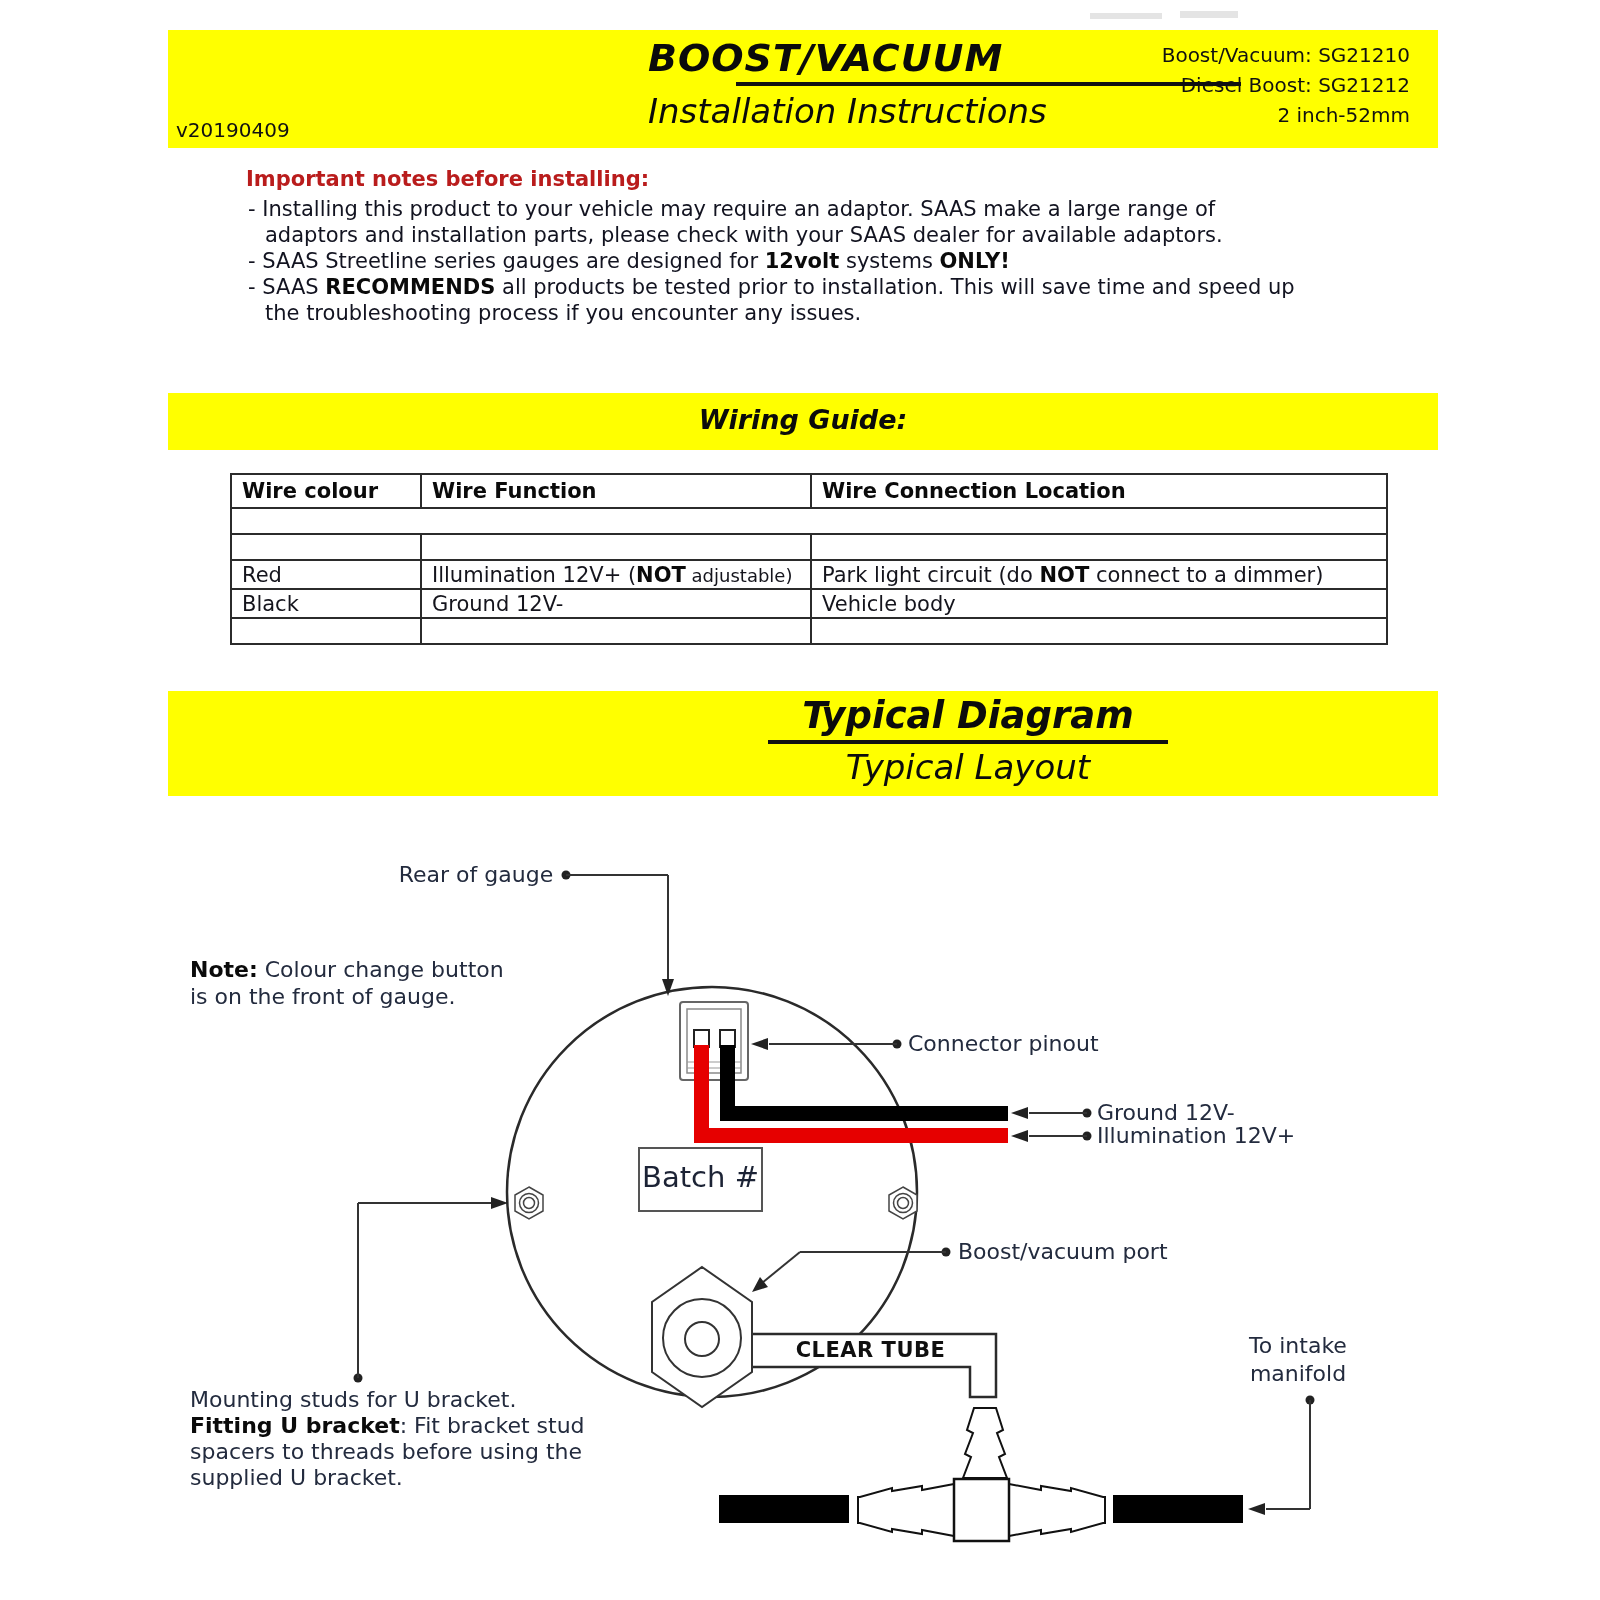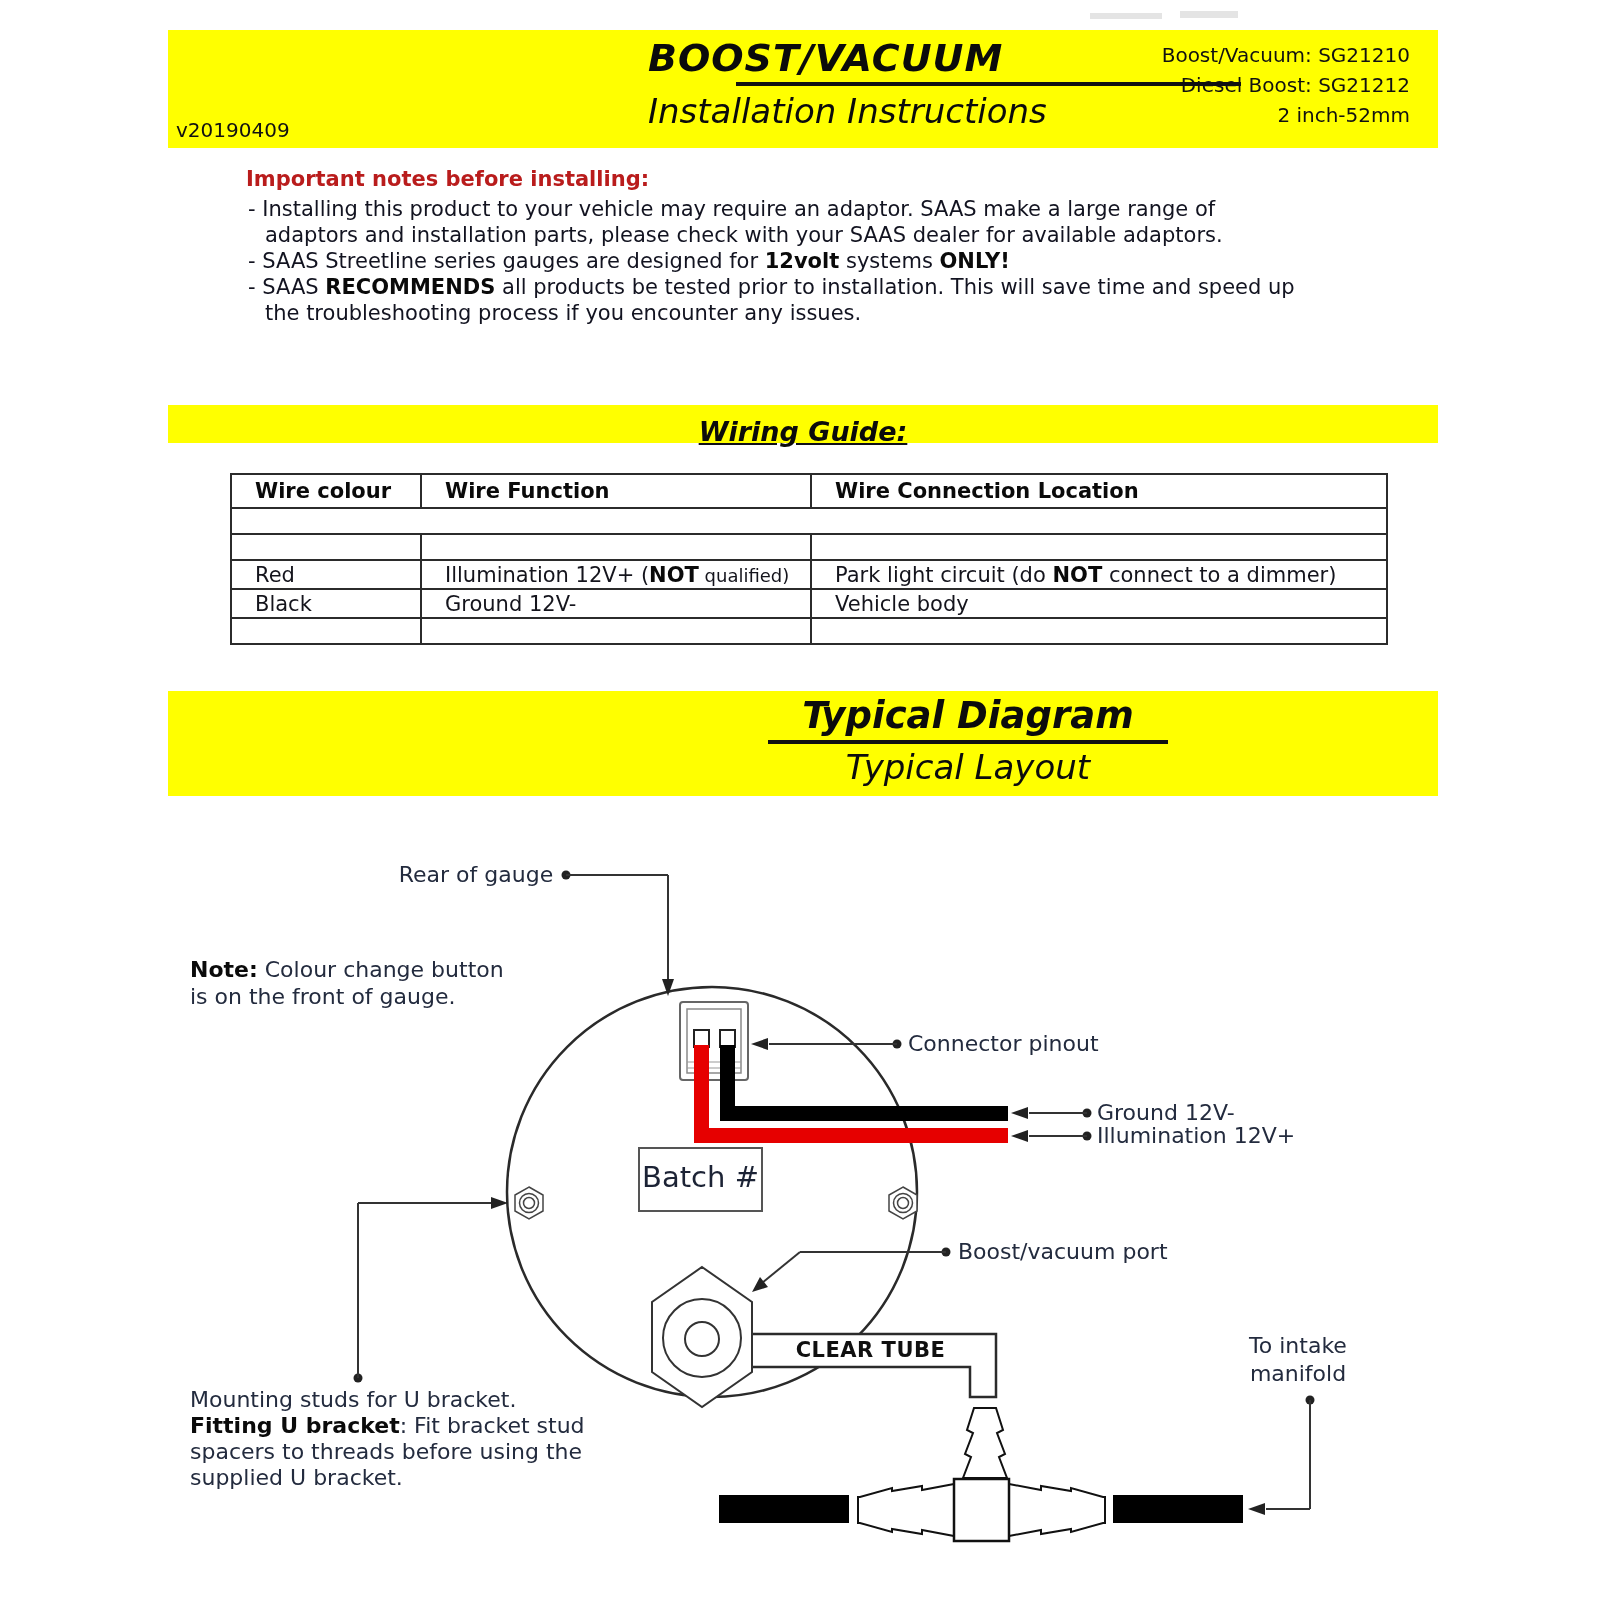--- a/index.html
+++ b/index.html
@@ -16,27 +16,27 @@
   #hdr-version{position:absolute;left:8px;bottom:6px;font-size:20px;color:#111;}
   #hdr-parts{position:absolute;right:28px;top:10px;text-align:right;font-size:20px;line-height:30px;color:#111;}
 
   
   #notes{position:absolute;left:246px;top:166px;width:1160px;font-size:21px;line-height:26px;color:#121320;}
   #notes .hd{font-weight:bold;margin-bottom:4px;color:#b91c1c;}
   #notes .b-first{margin-left:2px;}
   #notes .b-cont{margin-left:19px;}
 
   
-  #guide-band{top:405px;height:38px;text-decoration:underline;}
+  #guide-band{top:393px;height:57px;}
   #guide-title{font-size:27px;font-weight:bold;font-style:italic;text-align:center;line-height:54px;color:#0b0b0b;}
 
   
   #wire-table{position:absolute;left:230px;top:473px;z-index:1;}
   table.wiring{border-collapse:collapse;table-layout:fixed;width:1156px;background:#fff;}
-  table.wiring th, table.wiring td{border:2px solid #2b2b2b;font-size:21px;padding:0 23px;text-align:left;overflow:hidden;white-space:nowrap;}
+  table.wiring th, table.wiring td{border:2px solid #2b2b2b;font-size:21px;padding:0 10px;text-align:left;overflow:hidden;white-space:nowrap;}
   table.wiring th{font-weight:bold;color:#0a0a0a;height:32px;}
   table.wiring td{color:#14141c;}
   tr.sp1 td{height:24px;}
   tr.sp2 td{height:24px;}
   tr.datarow td{height:27px;}
   .fn-small{font-size:18px;}
 
   
   #diag-band{top:691px;height:105px;}
   #diag-center{position:absolute;left:460px;top:2px;width:680px;text-align:center;}
@@ -108,21 +108,21 @@
       <tr class="sp1">
             <td colspan="3"></td>
           </tr>
       <tr class="sp2">
             <td></td>
             <td></td>
             <td></td>
           </tr>
       <tr class="datarow">
         <td>Red</td>
-        <td><span>Illumination 12V+ (</span><b class="bold-dark">NOT</b><span class="fn-small"> qualified)</span></td>
+        <td><span>Illumination 12V+ (</span><b class="bold-dark">NOT</b><span class="fn-small"> adjustable)</span></td>
         <td><span>Park light circuit (do </span><b class="bold-dark">NOT</b><span> connect to a dimmer)</span></td>
       </tr>
       <tr class="datarow">
         <td>Black</td>
         <td>Ground 12V-</td>
         <td>Vehicle body</td>
       </tr>
       <tr class="sp2">
             <td></td>
             <td></td>

